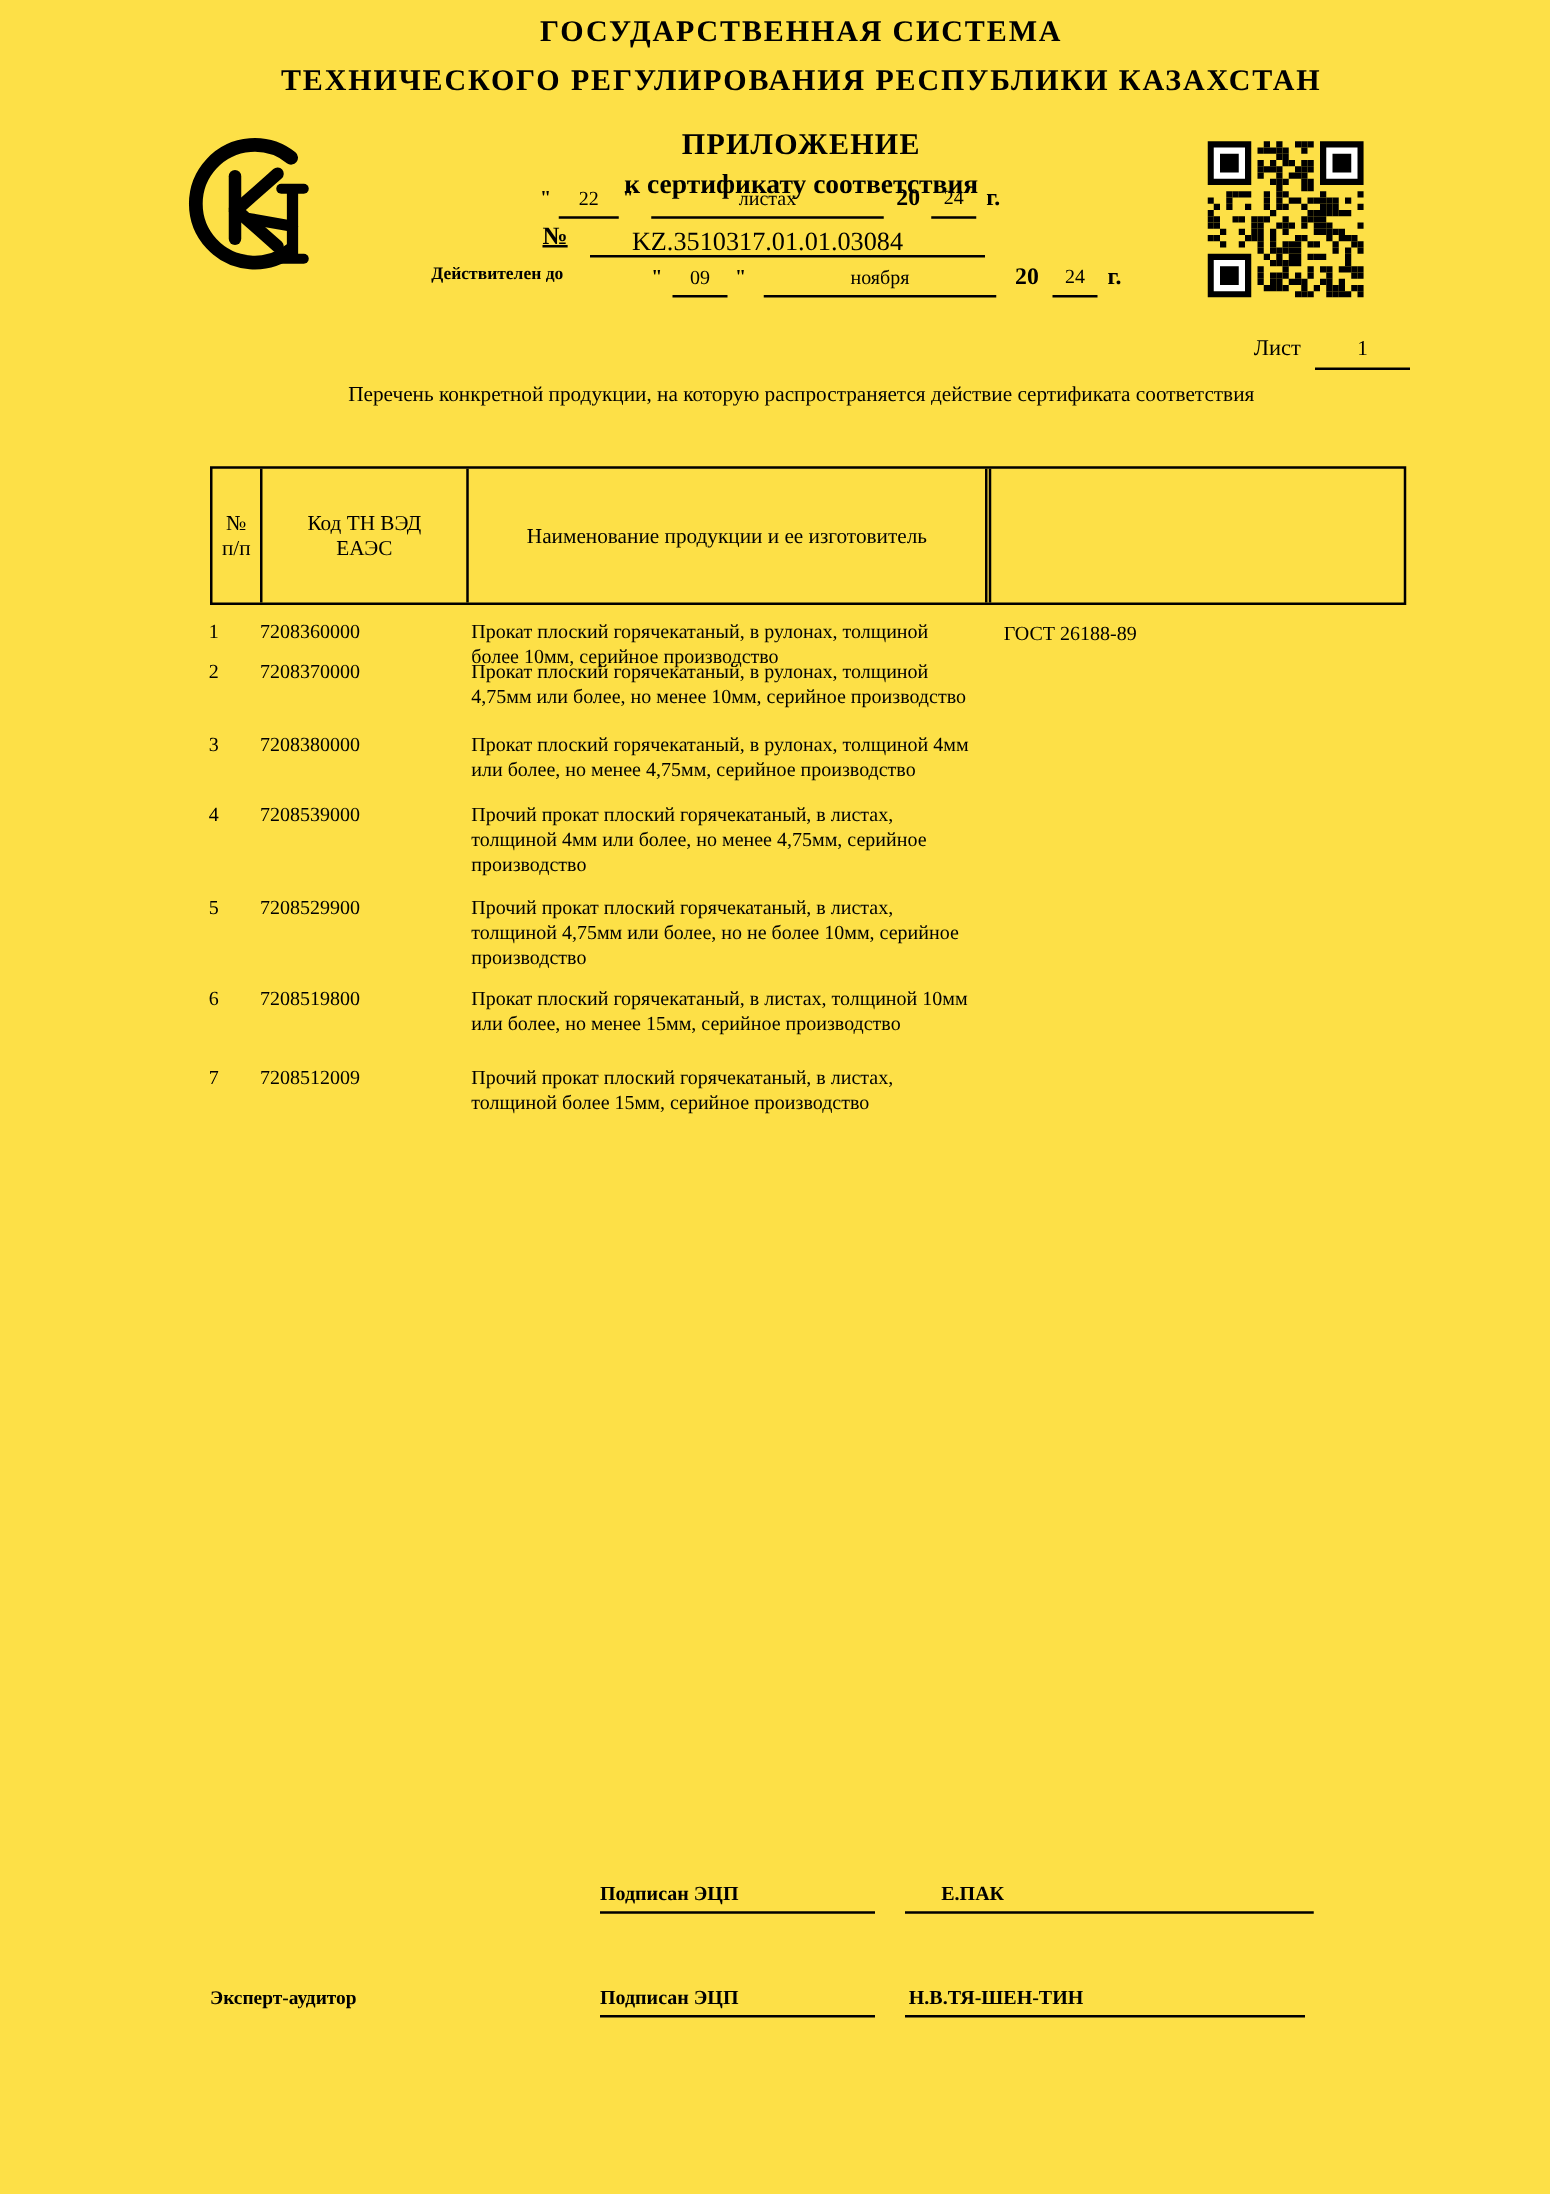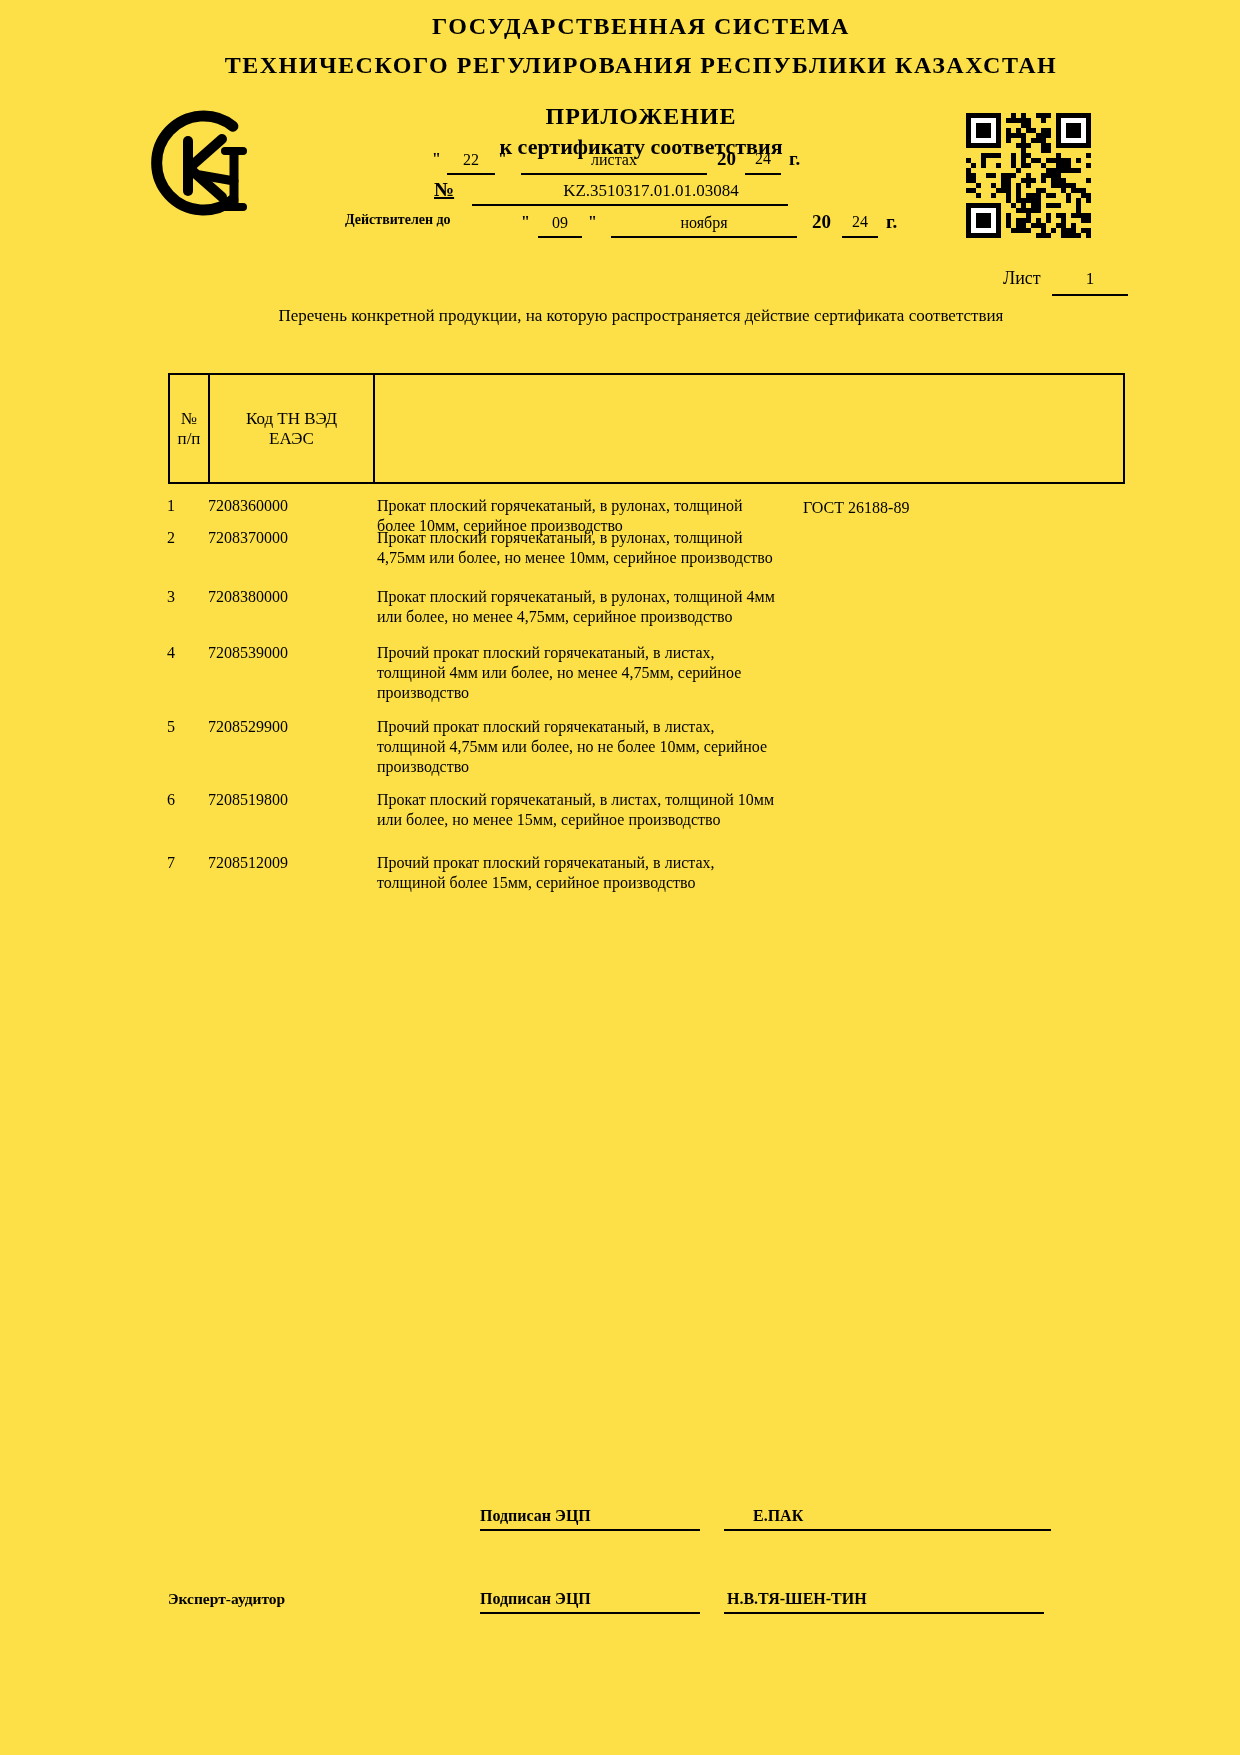--- a/index.html
+++ b/index.html
@@ -291,21 +291,21 @@
   <div class="abs uline" style="left:447px;top:173px;width:48px;"></div>
   <div class="abs fill lbl-b" style="left:498px;top:150px;">"</div>
   <div class="abs fill" style="left:521px;top:151px;width:186px;">листах</div>
   <div class="abs uline" style="left:521px;top:173px;width:186px;"></div>
   <div class="abs lbl-b" style="left:717px;top:148px;font-size:19px;">20</div>
   <div class="abs fill" style="left:745px;top:150px;width:36px;">24</div>
   <div class="abs uline" style="left:745px;top:173px;width:36px;"></div>
   <div class="abs lbl-b" style="left:789px;top:148px;font-size:19px;">г.</div>
 
   <div class="abs lbl-b" style="left:434px;top:178px;font-size:20px;text-decoration:underline;">№</div>
-  <div class="abs fill" style="left:493px;top:181px;width:316px;font-size:17px;">KZ.3510317.01.01.03084</div>
+  <div class="abs fill" style="left:456px;top:181px;width:316px;font-size:21px;">KZ.3510317.01.01.03084</div>
   <div class="abs hr-line" style="left:472px;top:204px;width:316px;"></div>
 
   <div class="abs lbl-b" style="left:345px;top:212px;font-size:14px;">Действителен до</div>
   <div class="abs fill lbl-b" style="left:521px;top:213px;">"</div>
   <div class="abs fill" style="left:538px;top:214px;width:44px;">09</div>
   <div class="abs uline" style="left:538px;top:236px;width:44px;"></div>
   <div class="abs fill lbl-b" style="left:588px;top:213px;">"</div>
   <div class="abs fill" style="left:611px;top:214px;width:186px;">ноября</div>
   <div class="abs uline" style="left:611px;top:236px;width:186px;"></div>
   <div class="abs lbl-b" style="left:812px;top:211px;font-size:19px;">20</div>
@@ -321,20 +321,23 @@
 
   <div class="abs thead">
     <div class="th-cell th-c1">
       <span>№</span>
       <span>п/п</span>
     </div>
     <div class="th-cell th-c2">
       <span>Код ТН ВЭД</span>
       <span>ЕАЭС</span>
     </div>
+    <div class="th-cell th-c3">
+      <span>Наименование продукции и ее изготовитель</span>
+    </div>
   </div>
 
   <div class="abs trow" style="top:496px;">
     <span class="num">1</span>
     <span class="code">7208360000</span>
     <span class="name">Прокат плоский горячекатаный, в рулонах, толщиной более 10мм, серийное производство</span>
     <span class="doc">ГОСТ 26188-89</span>
   </div>
   <div class="abs trow" style="top:528px;">
     <span class="num">2</span>

